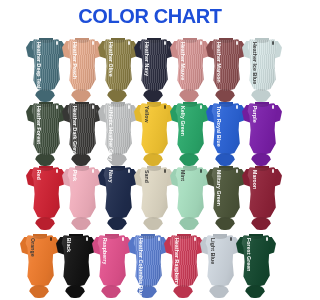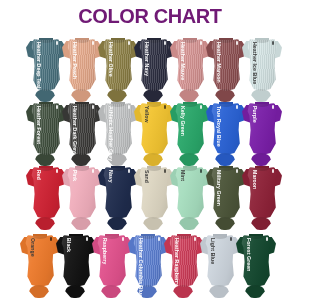--- a/index.html
+++ b/index.html
@@ -25,21 +25,21 @@
     top: 6px; left: 0;
     width: 300px;
     text-align: center;
   }
   .title {
     display: inline-block;
     font-family: "Liberation Sans", sans-serif;
     font-weight: 700;
     font-size: 20px;
     letter-spacing: -0.4px;
-    color: #701a75;
+    color: #1d4ed8;
     line-height: 1;
     white-space: nowrap;
   }
 
   
   .row {
     position: absolute;
     height: 66px;
     display: flex;
     align-items: flex-start;

